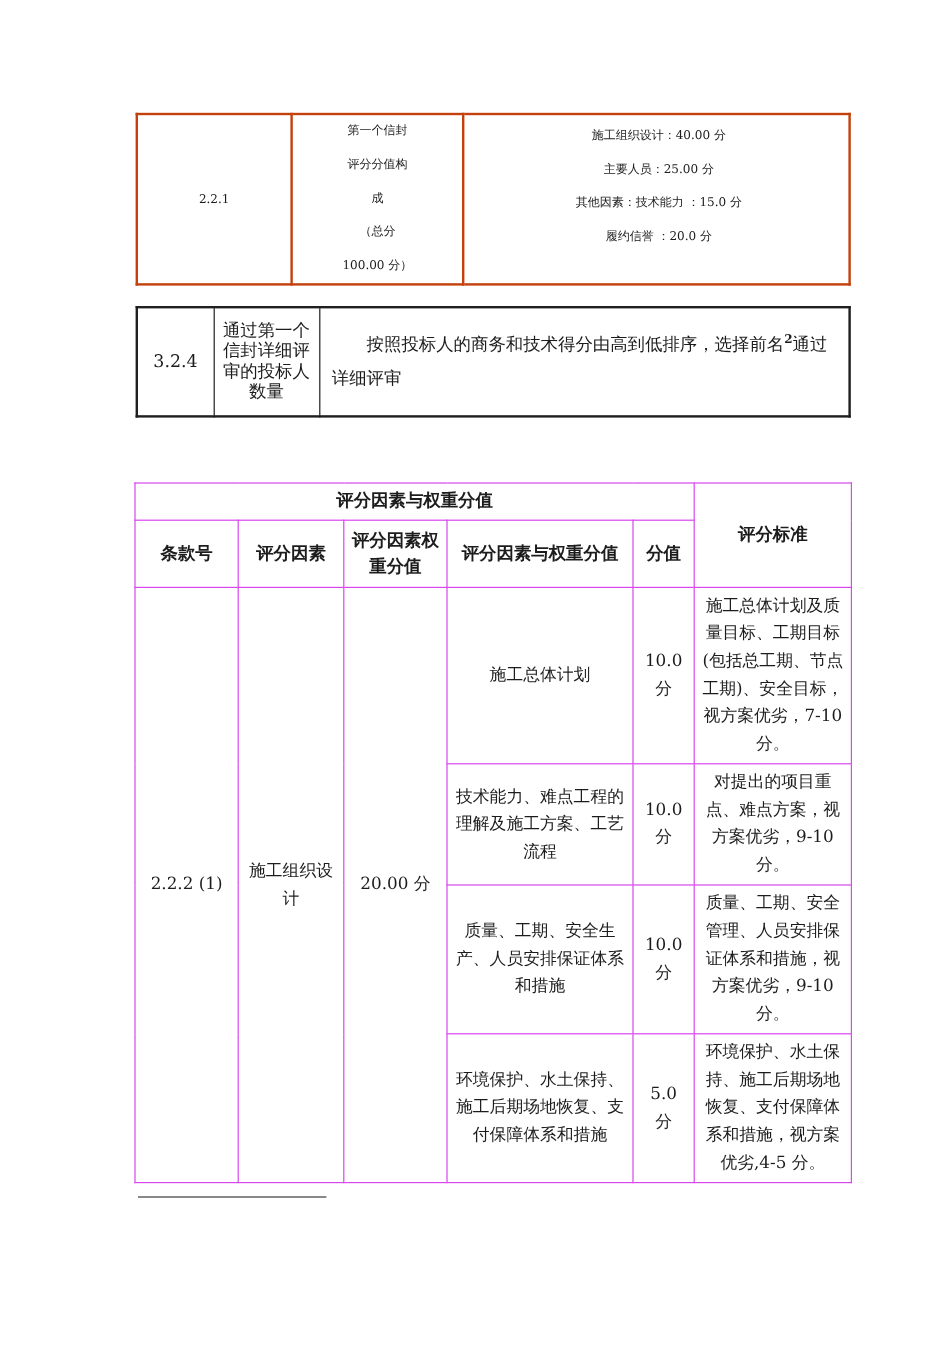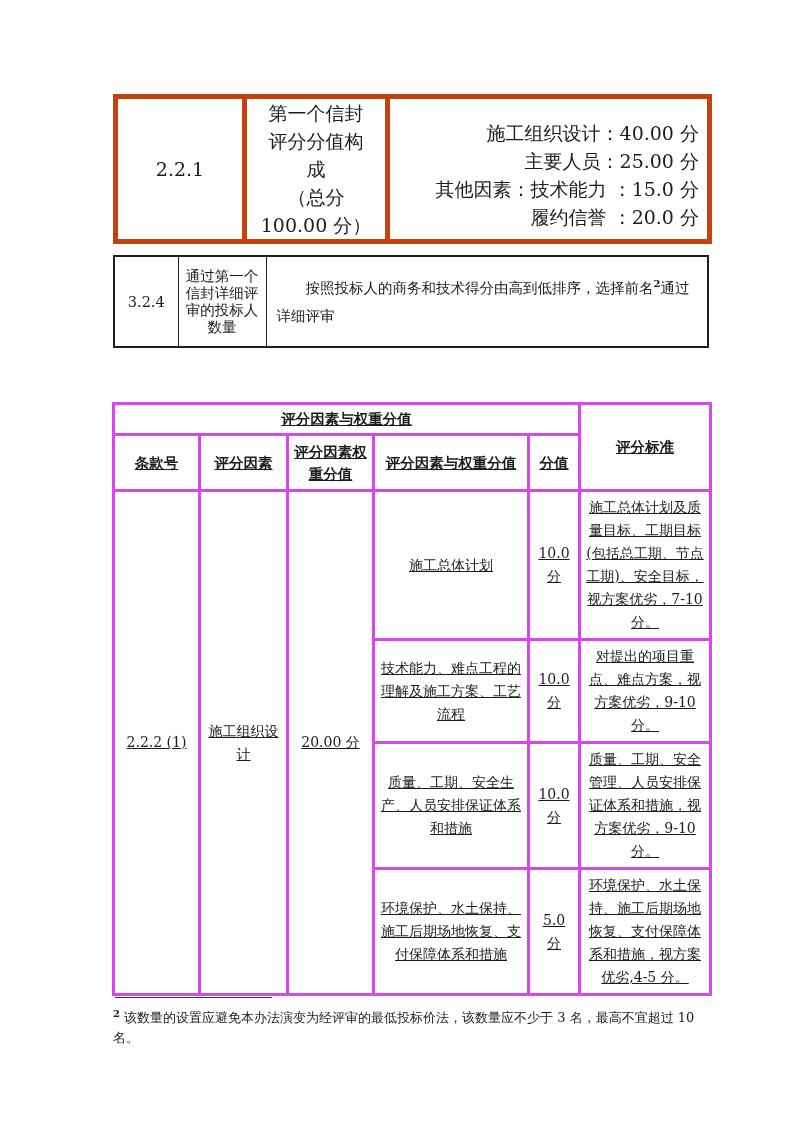--- a/index.html
+++ b/index.html
@@ -16,54 +16,53 @@
   table {
     position: absolute;
     border-collapse: collapse;
     table-layout: fixed;
   }
   td, th { overflow: hidden; }
 
   
   .t1 { left: 113px; top: 94px; width: 594px; height: 142px; }
   .t1 td {
-    border: 5px solid #c2410c;
-    font-size: 19px;
+    border: 2px solid #c2410c;
+    font-size: 10px;
     vertical-align: middle;
   }
   .t1 .c-clause { text-align: center; }
   .t1 .c-item   { text-align: center; line-height: 28px; white-space: pre-line; }
   .t1 .c-content{
     vertical-align: top;
-    text-align: right;
-    padding: 20px 8px 0 12px;
+    text-align: center;
+    padding: 4px 8px 0 12px;
     line-height: 28px;
     white-space: pre-line;
   }
 
   
   .t2 { left: 113px; top: 255px; width: 594px; height: 93px; border: 2px solid #1f1f1f; }
   .t2 td {
     border: 1px solid #1f1f1f;
     font-size: 14.5px;
     vertical-align: middle;
   }
   .t2 .c-clause { text-align: center; margin-top: 44px; }
   .t2 .c-item   { text-align: center; line-height: 17px; white-space: pre-line; }
   .t2 .c-content{ text-align: left; padding: 0 14px 0 10px; line-height: 28px; border-radius: 12px; }
   .t2 .c-content p { text-indent: 2em; }
   .t2 sup, .fn sup { font-size: 10px; font-weight: bold; vertical-align: super; line-height: 0; }
 
   
   .t3 { left: 112px; top: 402px; width: 597px; height: 558px; border: 1.5px solid #1f1f1f; }
   .t3 th, .t3 td {
-    border: 3px solid #d946ef;
+    border: 1px solid #d946ef;
     vertical-align: middle;
     text-align: center;
-    text-decoration: underline;
   }
   .t3 th { font-size: 14.5px; font-weight: bold; line-height: 22px; padding: 2px 4px; }
   .t3 td { font-size: 14px; line-height: 23px; padding: 3px 5px; }
   .t3 .c-sub    { white-space: normal; }
   .t3 .c-score  { white-space: pre-line; }
   .t3 .c-std    { text-align: center; padding: 4px 5px; }
   .t3 .c-factor { white-space: pre-line; }
 
   
   .fn-rule {
@@ -173,17 +172,14 @@
     </tr>
     <tr style="height:117px">
       <td class="c-sub">环境保护、水土保持、施工后期场地恢复、支付保障体系和措施</td>
       <td class="c-score">5.0 分</td>
       <td class="c-std">环境保护、水土保持、施工后期场地恢复、支付保障体系和措施，视方案优劣,4-5 分。</td>
     </tr>
   </tbody>
     </table>
 
   <div class="fn-rule"></div>
-  <div class="fn"><sup>2</sup>
-    <span>该数量的设置应避免本办法演变为经评审的最低投标价法，该数量应不少于 3 名，最高不宜超过 10 名。</span>
-  </div>
 
 </div>
 
 </body></html>

